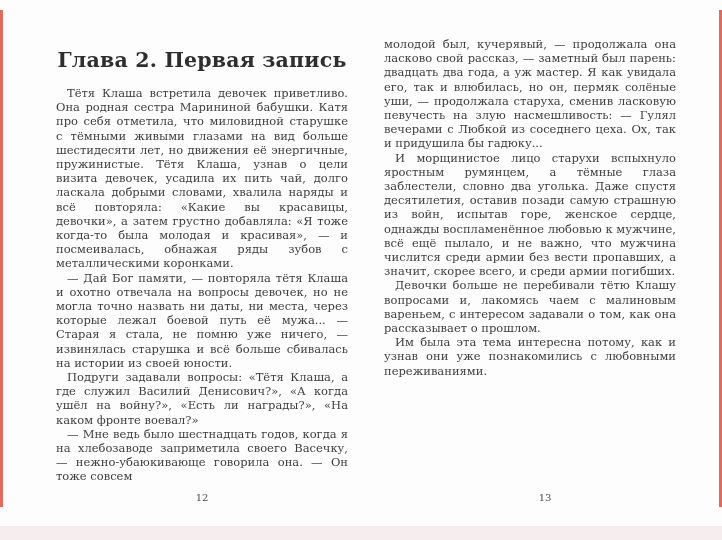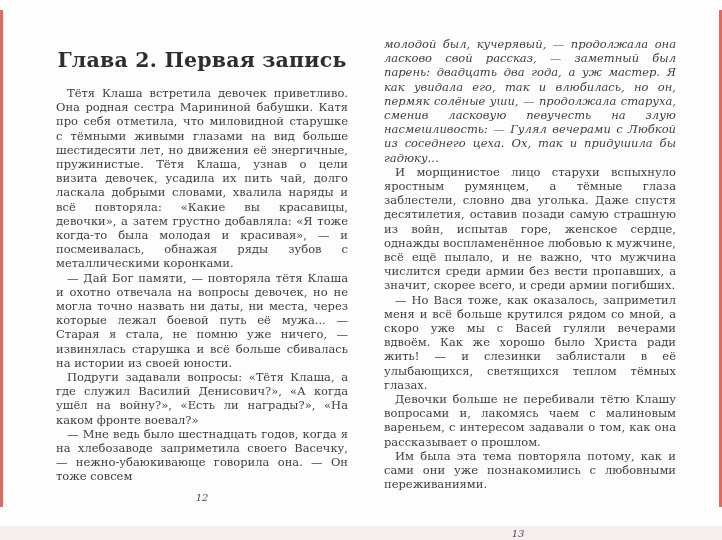--- a/index.html
+++ b/index.html
@@ -42,32 +42,31 @@
     letter-spacing: 0.2px;
   }
   .body-par {
     margin: 0;
     font-size: 11.5px;
     line-height: 14.2px;
     text-align: justify;
     text-indent: 11px;
     color: #3e3e3e;
   }
-  .body-par.no-indent { text-indent: 0; font-style: italic; }
+  .body-par.no-indent { text-indent: 0; }
   .page-number {
     position: absolute;
     top: 492px;
     width: 292px;
     text-align: center;
     font-size: 10px;
     color: #4a4a4a;
-    font-style: italic;
   }
   .page-number.left  { left: 56px; }
-  .page-number.right { left: 372px; margin-top: 36px; }
+  .page-number.right { left: 399px; }
 </style>
 </head>
 <body>
 
 <div class="stage">
 
   <div class="edge-strip left"></div>
   <div class="edge-strip right"></div>
   <div class="bottom-band"></div>
 
@@ -78,23 +77,22 @@
         <p class="body-par">— Дай Бог памяти, — повторяла тётя Клаша и охотно отвечала на вопросы девочек, но не могла точно назвать ни даты, ни места, через которые лежал боевой путь её мужа... — Старая я стала, не помню уже ничего, — извинялась старушка и всё больше сбивалась на истории из своей юности.</p>
         <p class="body-par">Подруги задавали вопросы: «Тётя Клаша, а где служил Василий Денисович?», «А когда ушёл на войну?», «Есть ли награды?», «На каком фронте воевал?»</p>
         <p class="body-par">— Мне ведь было шестнадцать годов, когда я на хлебозаводе заприметила своего Васечку, — нежно-убаюкивающе говорила она. — Он тоже совсем</p>
       </div>
   </div>
 
   <div class="page-col right">
     <div>
         <p class="body-par no-indent">молодой был, кучерявый, — продолжала она ласково свой рассказ, — заметный был парень: двадцать два года, а уж мастер. Я как увидала его, так и влюбилась, но он, пермяк солёные уши, — продолжала старуха, сменив ласковую певучесть на злую насмешливость: — Гулял вечерами с Любкой из соседнего цеха. Ох, так и придушила бы гадюку...</p>
         <p class="body-par">И морщинистое лицо старухи вспыхнуло яростным румянцем, а тёмные глаза заблестели, словно два уголька. Даже спустя десятилетия, оставив позади самую страшную из войн, испытав горе, женское сердце, однажды воспламенённое любовью к мужчине, всё ещё пылало, и не важно, что мужчина числится среди армии без вести пропавших, а значит, скорее всего, и среди армии погибших.</p>
-        <p class="body-par">— Но Вася тоже, как оказалось, заприметил меня и всё больше крутился рядом со мной, а скоро уже мы с Васей гуляли вечерами вдвоём. Как же хорошо было Христа ради жить! — и слезинки заблистали в её улыбающихся, светящихся теплом тёмных глазах.</p>
         <p class="body-par">Девочки больше не перебивали тётю Клашу вопросами и, лакомясь чаем с малиновым вареньем, с интересом задавали о том, как она рассказывает о прошлом.</p>
-        <p class="body-par">Им была эта тема повторяла потому, как и сами они уже познакомились с любовными переживаниями.</p>
+        <p class="body-par">Им была эта тема интересна потому, как и узнав они уже познакомились с любовными переживаниями.</p>
       </div>
   </div>
 
   <div class="page-number left">12</div>
 
   <div class="page-number right">13</div>
 
 </div>
 
 </body></html>

